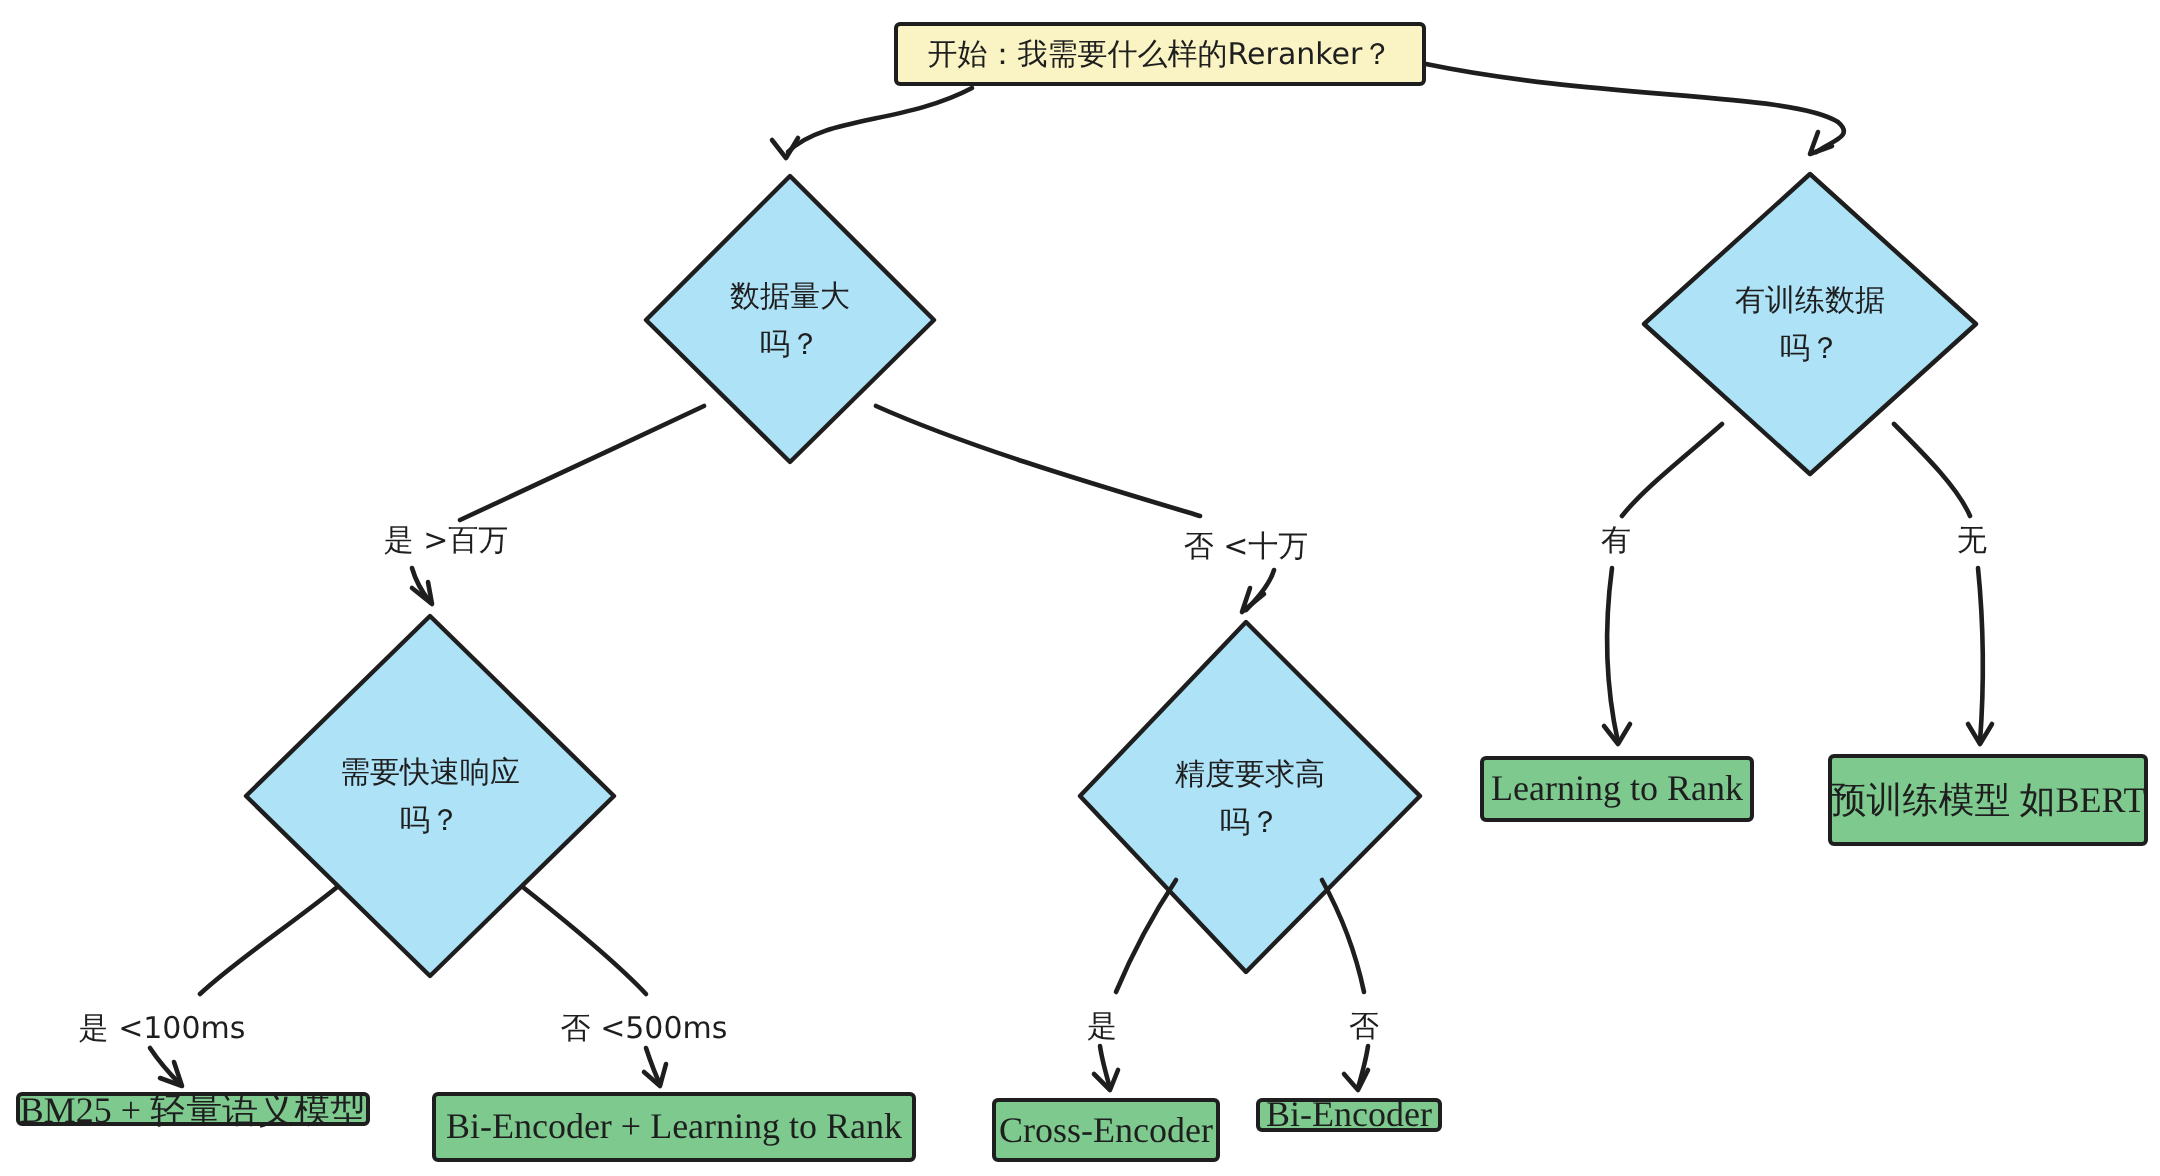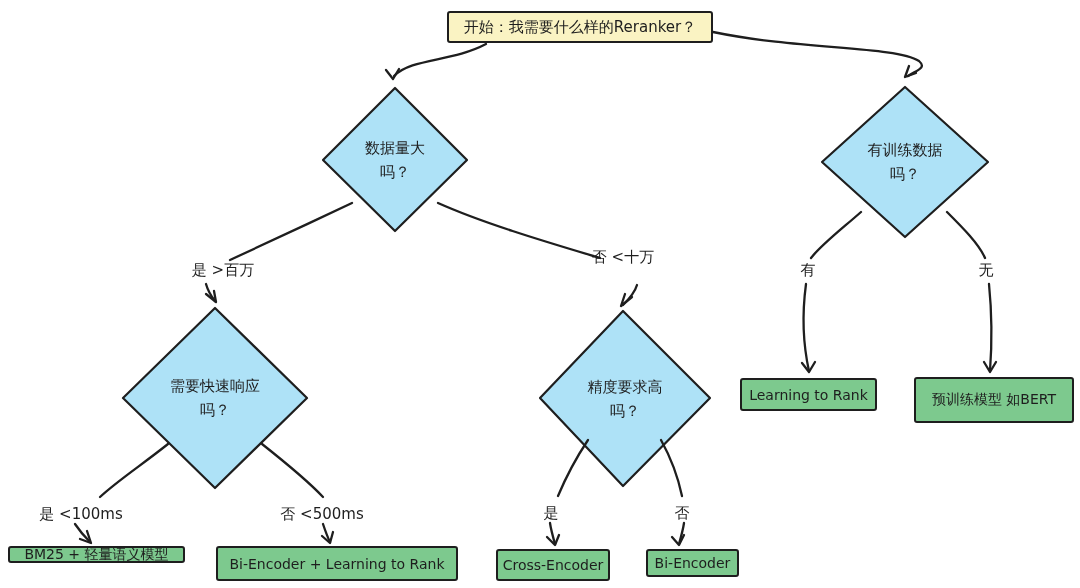--- a/index.html
+++ b/index.html
@@ -68,22 +68,23 @@
     white-space: nowrap;
   }
   .node-result {
     position: absolute;
     display: flex;
     align-items: center;
     justify-content: center;
     background: var(--result-fill);
     border: 2px solid var(--stroke);
     border-radius: 3px;
-    font-size: 14px;
+    font-size: 18px;
     white-space: nowrap;
+    font-family: Liberation Serif, serif;
   }
 </style>
 </head>
 <body>
 
 <div class="canvas">
 
   <svg class="layer" viewBox="0 0 1080 588">
 
     <polygon class="diamond" points="395,88 467,160 395,231 323,160"></polygon>
@@ -143,28 +144,28 @@
   <div class="diamond-text" style="left:123px; top:308px; width:184px; height:180px;">
     <span>需要快速响应</span>
     <span>吗？</span>
   </div>
   <div class="diamond-text" style="left:540px; top:311px; width:170px; height:175px;">
     <span>精度要求高</span>
     <span>吗？</span>
   </div>
 
   <div class="edge-label" style="left:223px; top:261px;">是 &gt;百万</div>
-  <div class="edge-label" style="left:623px; top:248px;">否 &lt;十万</div>
+  <div class="edge-label" style="left:623px; top:264px;">否 &lt;十万</div>
   <div class="edge-label" style="left:808px; top:261px;">有</div>
   <div class="edge-label" style="left:986px; top:261px;">无</div>
   <div class="edge-label" style="left:81px; top:505px;text-align:right;">是 &lt;100ms</div>
   <div class="edge-label" style="left:322px; top:505px;">否 &lt;500ms</div>
   <div class="edge-label" style="left:551px; top:504px;">是</div>
   <div class="edge-label" style="left:682px; top:504px;">否</div>
 
   <div class="node-result" style="left:740px; top:378px; width:137px; height:33px;">Learning to Rank</div>
   <div class="node-result" style="left:914px; top:377px; width:160px; height:46px;">预训练模型 如BERT</div>
   <div class="node-result" style="left:8px; top:546px; width:177px; height:17px;">BM25 + 轻量语义模型</div>
   <div class="node-result" style="left:216px; top:546px; width:242px; height:35px;">Bi-Encoder + Learning to Rank</div>
   <div class="node-result" style="left:496px; top:549px; width:114px; height:32px;">Cross-Encoder</div>
-  <div class="node-result" style="left:646px; top:549px; width:93px; height:28px;">Bi-Encoder</div>
+  <div class="node-result" style="left:628px; top:549px; width:93px; height:17px;">Bi-Encoder</div>
 
 </div>
 
 </body></html>

